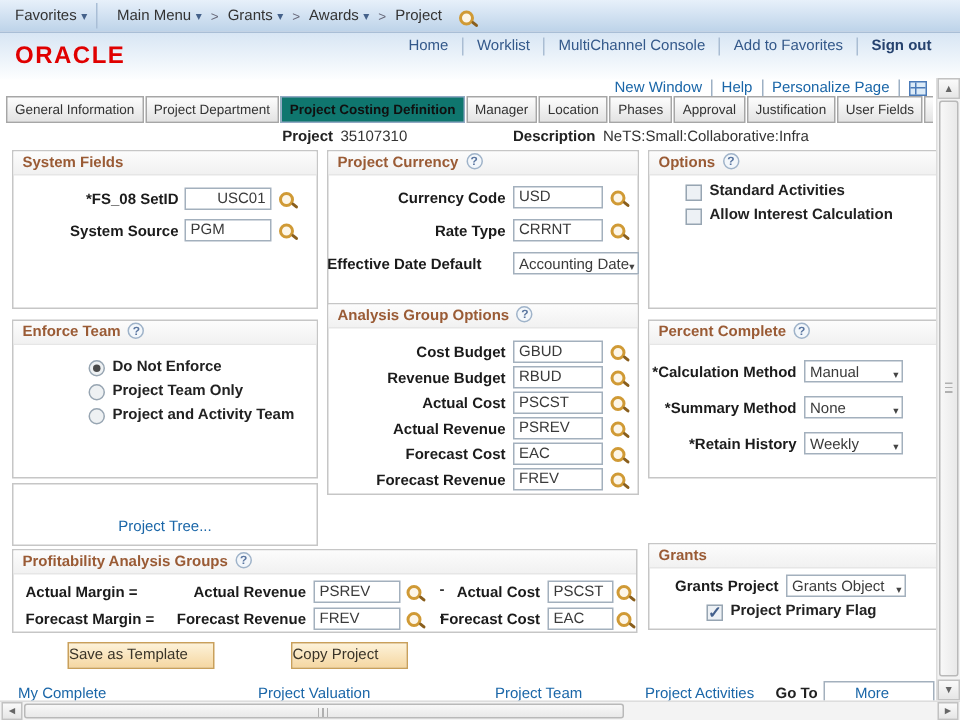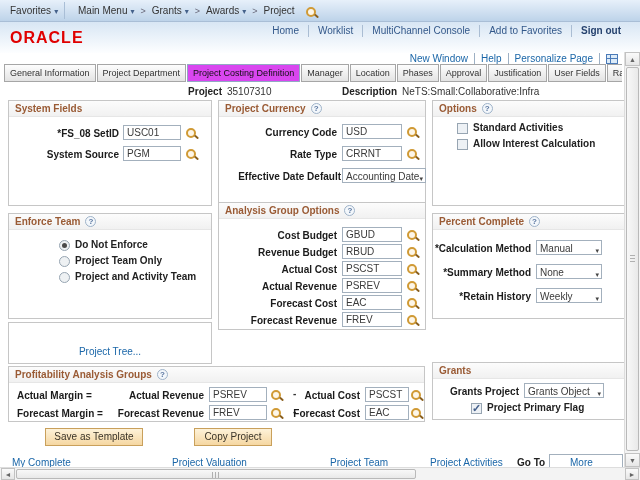--- a/index.html
+++ b/index.html
@@ -28,21 +28,21 @@
   
   #pagebar { position:absolute; right:22px; top:53px; display:flex; align-items:center; color:#1a66a8; }
   .plink { padding:0 6px; border-right:1px solid #9db0c4; cursor:pointer; line-height:11px; }
   #grid-icon { position:relative; width:12px; height:10px; border:1px solid #4a7ab8; background:#dcebf8; margin-left:6px; cursor:pointer; }
   #grid-icon::before { content:""; position:absolute; left:3px; top:0; bottom:0; width:1px; background:#4a7ab8; }
   #grid-icon::after { content:""; position:absolute; left:0; right:0; top:3px; height:1px; background:#4a7ab8; }
   
   #tabs { position:absolute; left:4px; top:64px; width:618px; height:18px; display:flex; gap:1px; overflow:hidden; }
   .tab { flex:0 0 auto; border:1px solid #a6a6a6; background:linear-gradient(#fdfdfd,#e3e3e3);
     padding:3px 5px 0; font-size:9px; color:#333; white-space:nowrap; height:18px; cursor:pointer; }
-  .tab.active { background:#d946ef; border-color:#92a8c3; font-weight:normal; color:#101010; }
+  .tab.active { background:#0f766e; border-color:#92a8c3; font-weight:bold; color:#101010; }
   
   .phl { position:absolute; top:86px; font-weight:bold; white-space:nowrap; }
   .phv { position:absolute; top:86px; color:#333; white-space:nowrap; }
   
   .gb { position:absolute; border:1px solid #c6c6c6; background:#fff; }
   .gbh { position:absolute; left:0; right:0; top:0; height:16px; line-height:15px; padding-left:6px;
     background:linear-gradient(#fcfcfc,#f1f1f1); border-bottom:1px solid #e6e6e6; color:#9a5b35; font-weight:bold; }
   .help { display:inline-block; width:11px; height:11px; line-height:10px; border:1px solid #9fb3c9; border-radius:50%;
     background:#f3f7fb; color:#5a76a0; font-size:8px; font-weight:bold; text-align:center; margin-left:5px; vertical-align:1px; cursor:pointer; }
   .lab { position:absolute; font-weight:bold; white-space:nowrap; line-height:15px; color:#1b1b1b; }
@@ -57,21 +57,21 @@
     background:#8a5f1d; transform:rotate(40deg); border-radius:1px; }
   .lookup.inline { position:relative; display:inline-block; margin-left:5px; top:2px; }
   .cb { position:absolute; width:11px; height:11px; border:1px solid #97a5b2; background:#edf1f5; cursor:pointer; }
   .cb.checked::after { content:"\2713"; position:absolute; left:0; top:-2px; font-size:11px; font-weight:bold; color:#44608c; }
   .rb { position:absolute; width:11px; height:11px; border:1px solid #97a5b2; border-radius:50%; background:#eef1f3; cursor:pointer; }
   .rb.selected::after { content:""; position:absolute; left:2px; top:2px; width:5px; height:5px; border-radius:50%; background:#4a4a4a; }
   .opt-label { position:absolute; font-weight:bold; white-space:nowrap; }
   .gblink { position:absolute; color:#1a66a8; cursor:pointer; white-space:nowrap; }
   .minus { position:absolute; color:#333; font-weight:bold; }
   
-  .pbtn { position:absolute; top:428px; height:18px; line-height:16px; text-align:center;
+  .pbtn { position:absolute; top:428px; height:18px; line-height:16px; text-align:left;
     background:linear-gradient(#fdf2d9,#f5d7a2); border:1px solid #c9a05b; color:#3a3428; cursor:pointer; }
   .flink { position:absolute; top:457px; color:#1a66a8; cursor:pointer; white-space:nowrap; }
   #goto-label { position:absolute; left:517px; top:457px; font-weight:bold; }
   #goto-box { position:absolute; left:549px; top:454px; width:74px; height:17px; border:1px solid #a3b0bd;
     background:#fff; color:#1a66a8; line-height:15px; padding-left:20px; cursor:pointer; }
   
   #vscroll { position:absolute; right:0; top:52px; width:16px; height:415px; background:#f3f3f3; border-left:1px solid #ddd; }
   .sbtn { position:absolute; background:linear-gradient(#fafafa,#e6e6e6); border:1px solid #c2c2c2; color:#666; text-align:center; cursor:pointer; }
   #vs-up { left:0; right:0; top:0; height:14px; font-size:7px; line-height:13px; }
   #vs-down { left:0; right:0; bottom:0; height:14px; font-size:7px; line-height:13px; }
@@ -140,36 +140,36 @@
 </div>
 
 <span class="phl" style="right:418px;">Project</span>
 <span class="phv" style="left:227px;">35107310</span>
 <span class="phl" style="right:243px;">Description</span>
 <span class="phv" style="left:402px;">NeTS:Small:Collaborative:Infra</span>
 
 <div class="gb" style="left:8px;top:100px;width:204px;height:106px;">
   <div class="gbh"><span>System Fields</span></div>
   <span class="lab" style="right:92px;top:25px;">*FS_08 SetID</span>
-  <span class="inp" style="left:114px;top:24px;width:58px;">USC01</span>
+  <span class="inp" style="left:114px;top:24px;width:58px;text-align:right;">USC01</span>
   <span class="lookup" style="left:177px;top:26px;"></span>
   <span class="lab" style="right:92px;top:46px;">System Source</span>
   <span class="inp" style="left:114px;top:45px;width:58px;">PGM</span>
   <span class="lookup" style="left:177px;top:47px;"></span>
 </div>
 
 <div class="gb" style="left:218px;top:100px;width:208px;height:106px;">
   <div class="gbh"><span>Project Currency</span><span class="help">?</span></div>
   <span class="lab" style="right:88px;top:24px;">Currency Code</span>
   <span class="inp" style="left:123px;top:23px;width:60px;">USD</span>
   <span class="lookup" style="left:188px;top:25px;"></span>
   <span class="lab" style="right:88px;top:46px;">Rate Type</span>
   <span class="inp" style="left:123px;top:45px;width:60px;">CRRNT</span>
   <span class="lookup" style="left:188px;top:47px;"></span>
-  <span class="lab" style="right:84px;top:68px;">Effective Date Default</span>
+  <span class="lab" style="right:104px;top:68px;">Effective Date Default</span>
   <span class="sel" style="left:123px;top:67px;width:84px;">
     <span>Accounting Date</span>
     <span class="arr">▾</span>
   </span>
 </div>
 
 <div class="gb" style="left:432px;top:100px;width:193px;height:106px;">
   <div class="gbh"><span>Options</span><span class="help">?</span></div>
   <span class="cb" style="left:24px;top:22px;"></span>
   <span class="opt-label" style="left:40px;top:21px;">Standard Activities</span>

